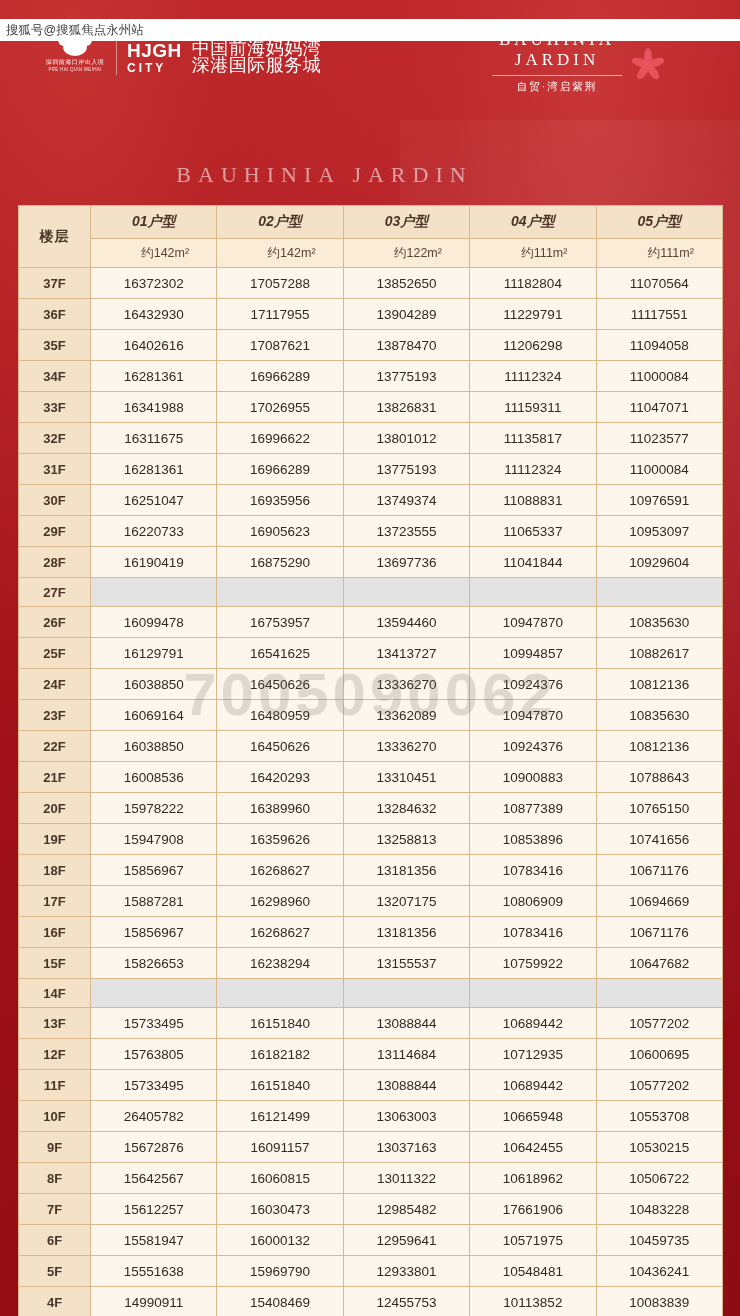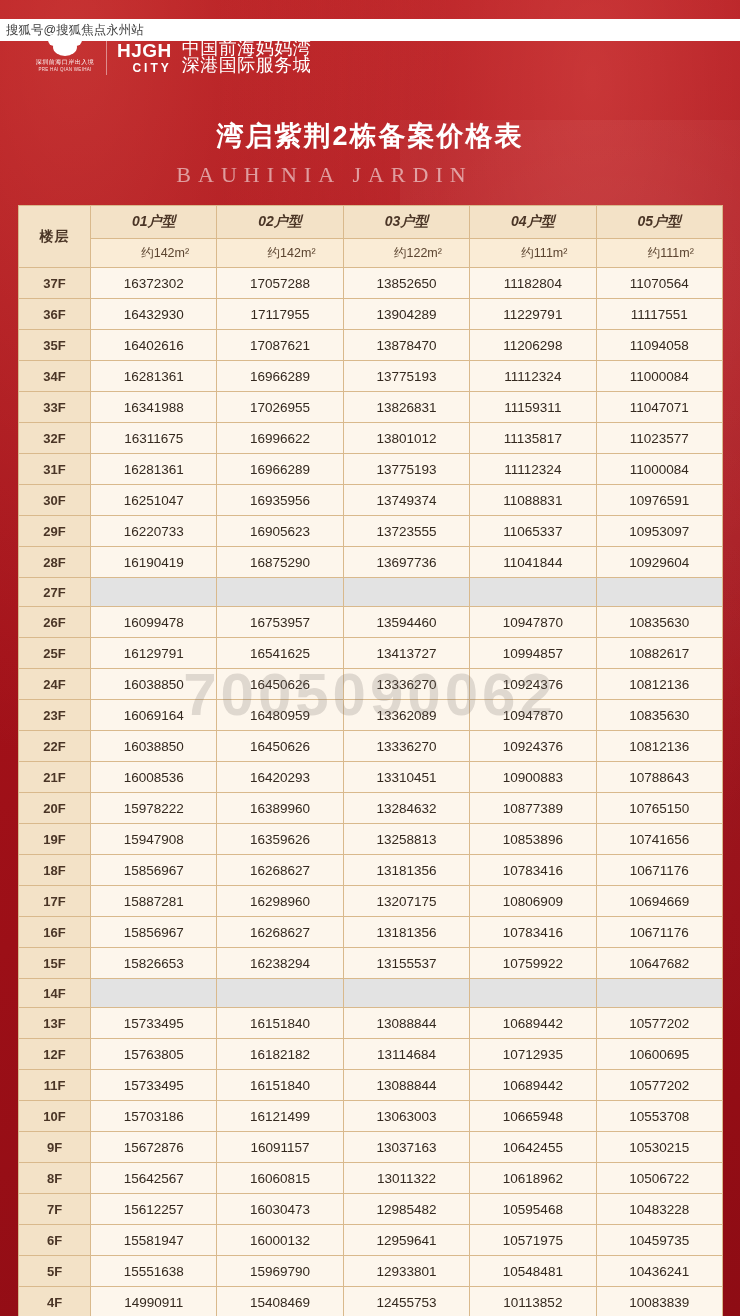--- a/index.html
+++ b/index.html
@@ -46,21 +46,21 @@
     font-size: 12.5px;
     line-height: 22px;
     padding-left: 6px;
     box-sizing: border-box;
     white-space: nowrap;
     margin-top: 19px;
   }
   
   .brandrow {
     position: absolute;
-    left: 6px; top: 22px;
+    left: 16px; top: 22px;
     width: 680px;
     height: 72px;
   }
   .brand-left {
     position: absolute;
     left: 28px;
     top: 12px;
     display: flex;
     align-items: center;
     gap: 10px;
@@ -121,21 +121,20 @@
     font-size: 19px;
     font-weight: bold;
     letter-spacing: 0.5px;
   }
   .hjgh .en small {
     display: block;
     font-size: 12px;
     letter-spacing: 3px;
     font-weight: bold;
     margin-top: 2px;
-    text-align: right;
   }
   .hjgh-text {
     color: #fff;
     font-size: 18px;
     line-height: 17px;
     letter-spacing: 0.5px;
   }
   .brand-right {
     position: absolute;
     right: 24px;
@@ -307,23 +306,35 @@
         <div class="en">
             <small>CITY</small>
           </div>
       </div>
       <div class="hjgh-text">
         <div>中国前海妈妈湾</div>
         <div>深港国际服务城</div>
       </div>
     </div>
 
+    <div class="brand-right">
+      <div class="b1">BAUHINIA</div>
+      <div class="b2">JARDIN</div>
+      <div class="rule"></div>
+      <div class="b3">自贸·湾启紫荆</div>
+      <div class="flower">
+        <span style="transform:rotate(0deg)"></span>
+        <span style="transform:rotate(72deg)"></span>
+        <span style="transform:rotate(144deg)"></span>
+        <span style="transform:rotate(216deg)"></span>
+        <span style="transform:rotate(288deg)"></span>
+      </div>
+    </div>
   </div>
 
-  <div class="title-cn">湾启紫荆2栋备案价格表</div>
   <div class="title-en">BAUHINIA JARDIN</div>
 
   <div class="table-wrap">
     <table>
       <colgroup>
         <col class="c0">
           <col class="cu">
           <col class="cu">
           <col class="cu">
           <col class="cu">
@@ -558,21 +569,21 @@
           <tr>
             <td class="floor">11F</td>
             <td class="price">15733495</td>
             <td class="price">16151840</td>
             <td class="price">13088844</td>
             <td class="price">10689442</td>
             <td class="price">10577202</td>
           </tr>
           <tr>
             <td class="floor">10F</td>
-            <td class="price">15703186</td>
+            <td class="price">26405782</td>
             <td class="price">16121499</td>
             <td class="price">13063003</td>
             <td class="price">10665948</td>
             <td class="price">10553708</td>
           </tr>
           <tr>
             <td class="floor">9F</td>
             <td class="price">15672876</td>
             <td class="price">16091157</td>
             <td class="price">13037163</td>
@@ -585,21 +596,21 @@
             <td class="price">16060815</td>
             <td class="price">13011322</td>
             <td class="price">10618962</td>
             <td class="price">10506722</td>
           </tr>
           <tr>
             <td class="floor">7F</td>
             <td class="price">15612257</td>
             <td class="price">16030473</td>
             <td class="price">12985482</td>
-            <td class="price">10595468</td>
+            <td class="price">17661906</td>
             <td class="price">10483228</td>
           </tr>
           <tr>
             <td class="floor">6F</td>
             <td class="price">15581947</td>
             <td class="price">16000132</td>
             <td class="price">12959641</td>
             <td class="price">10571975</td>
             <td class="price">10459735</td>
           </tr>

